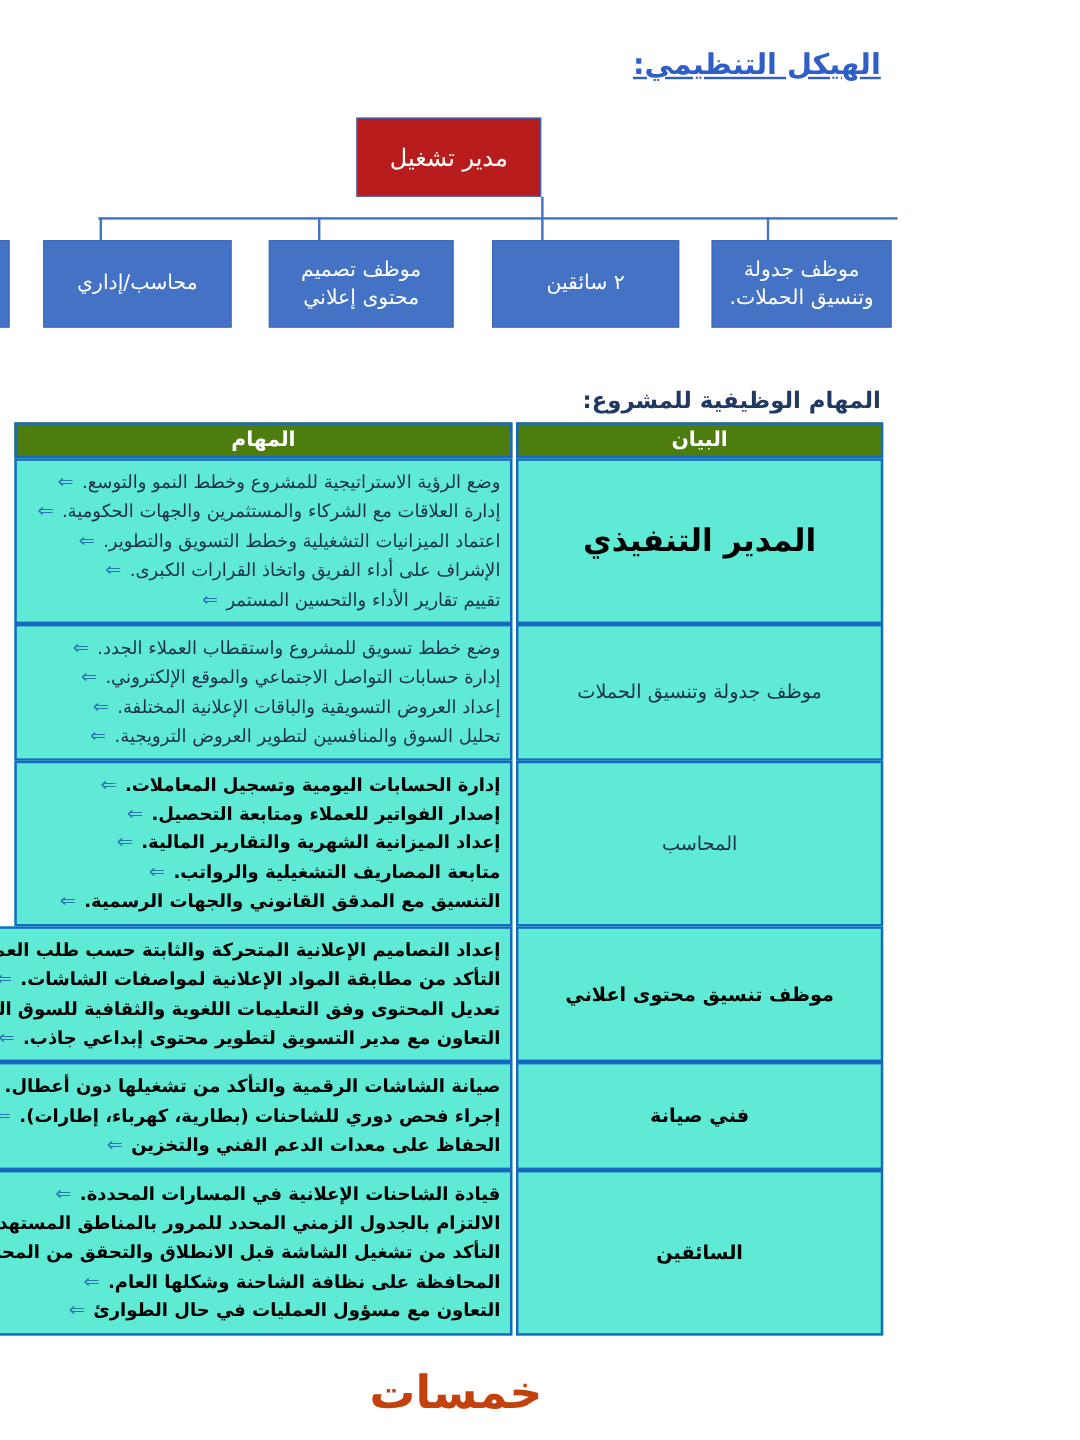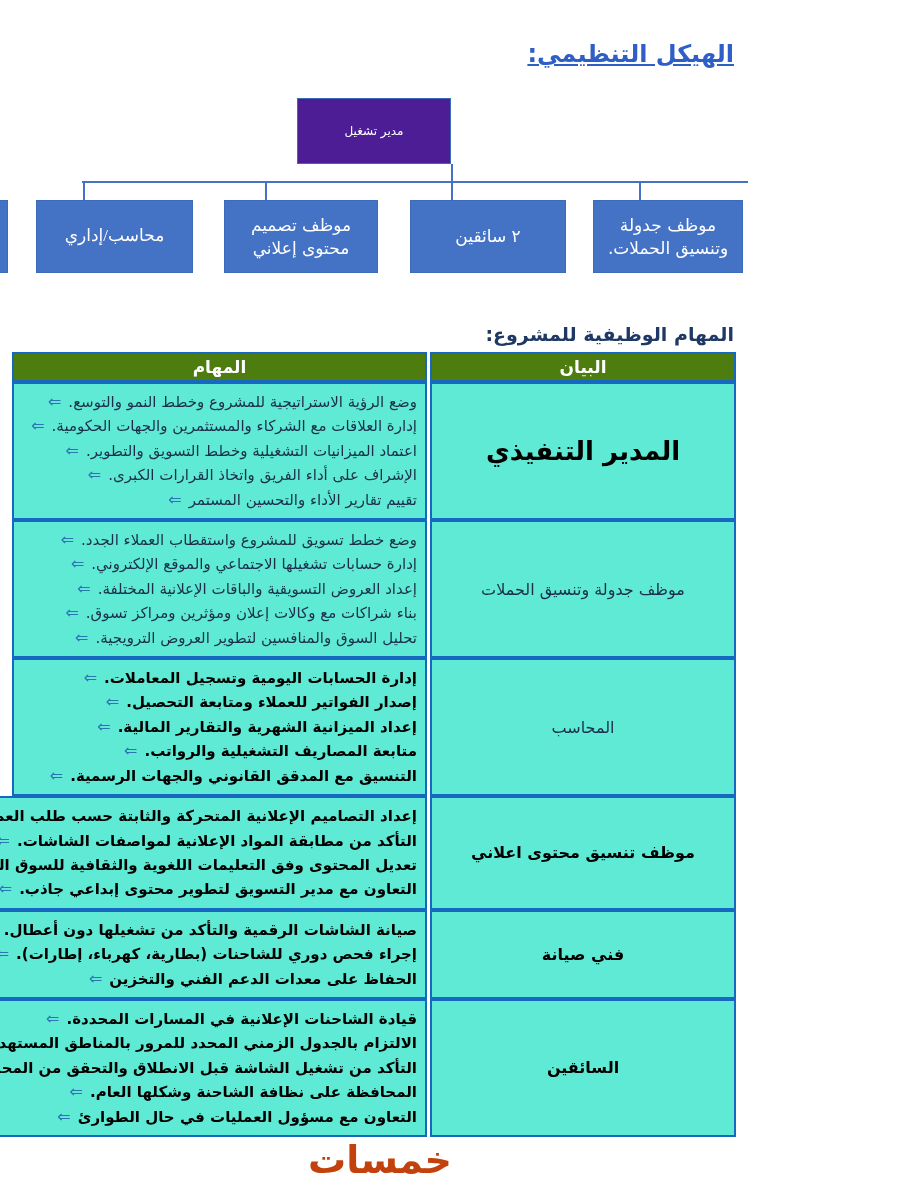--- a/index.html
+++ b/index.html
@@ -10,22 +10,22 @@
   }
   
   .doc-title {
     direction: rtl; text-align: right; padding-right: 14px;
     font-size: 24px; font-weight: bold; color: #2e5ec6;
     text-decoration: underline;
   }
   
   .org-root {
     width: 154px; height: 66px; margin: 30px auto 0;
-    background: #4c1d95; border: 1px solid #3d6ab9;
-    color: #fff; font-size: 12px;
+    background: #b91c1c; border: 1px solid #3d6ab9;
+    color: #fff; font-size: 20px;
     display: flex; align-items: center; justify-content: center;
     text-align: center;
   }
   .org-connectors { position: relative; height: 36px; }
   .cline { position: absolute; background: #4472c4; }
   .cline.stub-top  { left: 451px; top: 0; width: 2px; height: 17px; }
   .cline.hline     { left: 82px;  top: 17px; width: 739px; height: 2px; }
   .cline.stub-d1   { left: 819px; top: 17px; width: 2px; height: 19px; }
   .cline.stub-d2   { left: 639px; top: 17px; width: 2px; height: 19px; }
   .cline.stub-d3   { left: 451px; top: 17px; width: 2px; height: 19px; }
@@ -35,21 +35,21 @@
   .org-box {
     position: absolute; top: 0; height: 73px;
     background: #4472c4; border: 1px solid #3d6ab9;
     color: #fff; font-size: 17px; line-height: 1.32;
     display: flex; align-items: center; justify-content: center;
     text-align: center; padding: 2px 4px; direction: rtl;
   }
   .org-box:nth-child(1) { right: 5px;   width: 150px; }
   .org-box:nth-child(2) { right: 182px; width: 156px; }
   .org-box:nth-child(3) { right: 370px; width: 154px; }
-  .org-box:nth-child(4) { right: 555px; width: 157px; font-family: Liberation Serif, serif; }
+  .org-box:nth-child(4) { right: 555px; width: 157px; }
   .org-box:nth-child(5) { right: 740px; width: 152px; text-align: center; }
   
   .section-title {
     direction: rtl; text-align: right; padding-right: 14px;
     margin-top: 50px; font-size: 19px; font-weight: bold; color: #1f3864;
   }
   
   .jobs-table { margin: 7px 12px 0; }
   .trow { display: flex; direction: rtl; gap: 3px; }
   .cell { border: 2px solid #1668c0; background: #5eead4; }
@@ -118,23 +118,22 @@
             <div class="task-line"><span class="task-text">إدارة العلاقات مع الشركاء والمستثمرين والجهات الحكومية.</span><span class="task-arrow">⇐</span></div>
             <div class="task-line"><span class="task-text">اعتماد الميزانيات التشغيلية وخطط التسويق والتطوير.</span><span class="task-arrow">⇐</span></div>
             <div class="task-line"><span class="task-text">الإشراف على أداء الفريق واتخاذ القرارات الكبرى.</span><span class="task-arrow">⇐</span></div>
             <div class="task-line"><span class="task-text">تقييم تقارير الأداء والتحسين المستمر</span><span class="task-arrow">⇐</span></div>
           </div>
   </div>
         <div class="trow">
     <div class="cell role-col role-cell role-normal">موظف جدولة وتنسيق الحملات</div>
     <div class="cell tasks-col tasks-cell">
             <div class="task-line"><span class="task-text">وضع خطط تسويق للمشروع واستقطاب العملاء الجدد.</span><span class="task-arrow">⇐</span></div>
-            <div class="task-line"><span class="task-text">إدارة حسابات تشغيلها الاجتماعي والموقع الإلكتروني.</span><span class="task-arrow">⇐</span></div>
+            <div class="task-line"><span class="task-text">إدارة حسابات التواصل الاجتماعي والموقع الإلكتروني.</span><span class="task-arrow">⇐</span></div>
             <div class="task-line"><span class="task-text">إعداد العروض التسويقية والباقات الإعلانية المختلفة.</span><span class="task-arrow">⇐</span></div>
-            <div class="task-line"><span class="task-text">بناء شراكات مع وكالات إعلان ومؤثرين ومراكز تسوق.</span><span class="task-arrow">⇐</span></div>
             <div class="task-line"><span class="task-text">تحليل السوق والمنافسين لتطوير العروض الترويجية.</span><span class="task-arrow">⇐</span></div>
           </div>
   </div>
         <div class="trow">
     <div class="cell role-col role-cell role-normal">المحاسب</div>
     <div class="cell tasks-col tasks-cell tasks-bold">
             <div class="task-line"><span class="task-text">إدارة الحسابات اليومية وتسجيل المعاملات.</span><span class="task-arrow">⇐</span></div>
             <div class="task-line"><span class="task-text">إصدار الفواتير للعملاء ومتابعة التحصيل.</span><span class="task-arrow">⇐</span></div>
             <div class="task-line"><span class="task-text">إعداد الميزانية الشهرية والتقارير المالية.</span><span class="task-arrow">⇐</span></div>
             <div class="task-line"><span class="task-text">متابعة المصاريف التشغيلية والرواتب.</span><span class="task-arrow">⇐</span></div>

